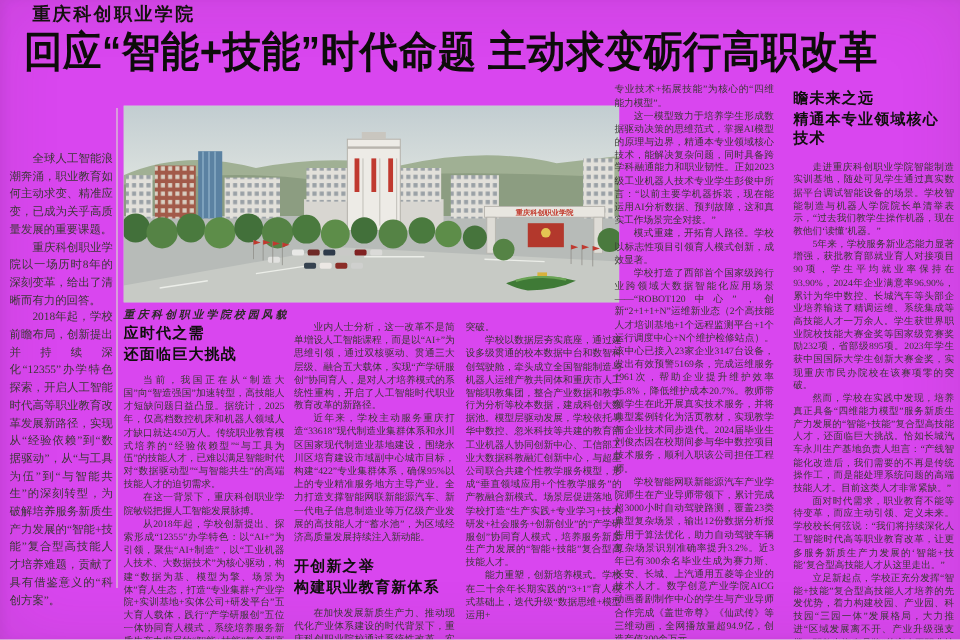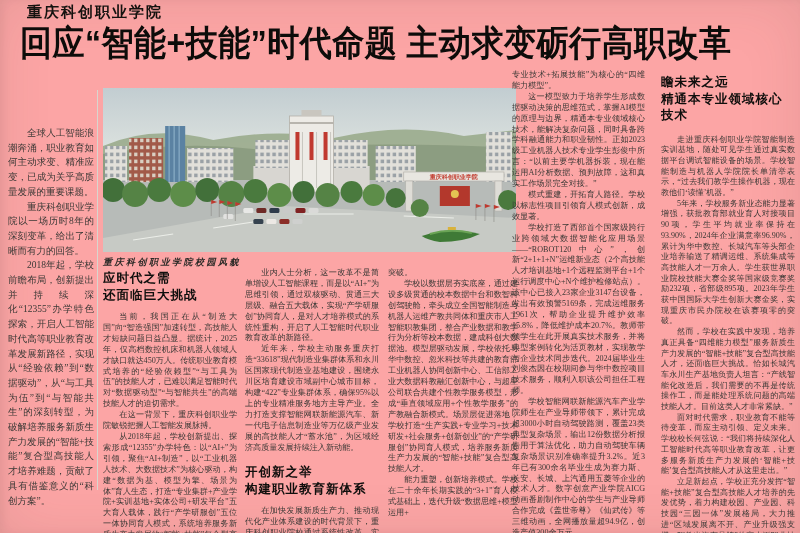--- a/index.html
+++ b/index.html
@@ -1,16 +1,16 @@
 <!DOCTYPE html>
 <html><head>
 <meta charset="utf-8">
 <style>
   html,body{margin:0;padding:0;background:#e8e6e2;}
-  .page{position:relative;width:800px;height:533px;background:#fca5a5;overflow:hidden;
+  .page{position:relative;width:800px;height:533px;background:#d946ef;overflow:hidden;
         font-family:"Liberation Serif",serif;color:#3a3835;
         box-shadow:inset 0 0 55px rgba(70,62,50,.10), inset 4px 0 8px rgba(0,0,0,.05);}
   .kicker{position:absolute;left:27px;top:3px;font-size:15px;font-weight:bold;color:#14120f;
         font-family:"Liberation Sans",sans-serif;letter-spacing:2px;}
   .headline{position:absolute;left:20px;top:20px;font-size:32px;font-weight:900;color:#0d0c0a;
         font-family:"Liberation Sans",sans-serif;white-space:nowrap;letter-spacing:0.5px;
         transform:scaleY(1.1);transform-origin:left top;}
   .vrule{position:absolute;left:97px;top:90px;width:1px;height:400px;background:#d9d5ce;}
 
   .intro{position:absolute;left:8px;top:70px;width:86px;height:458px;padding-top:56px;

